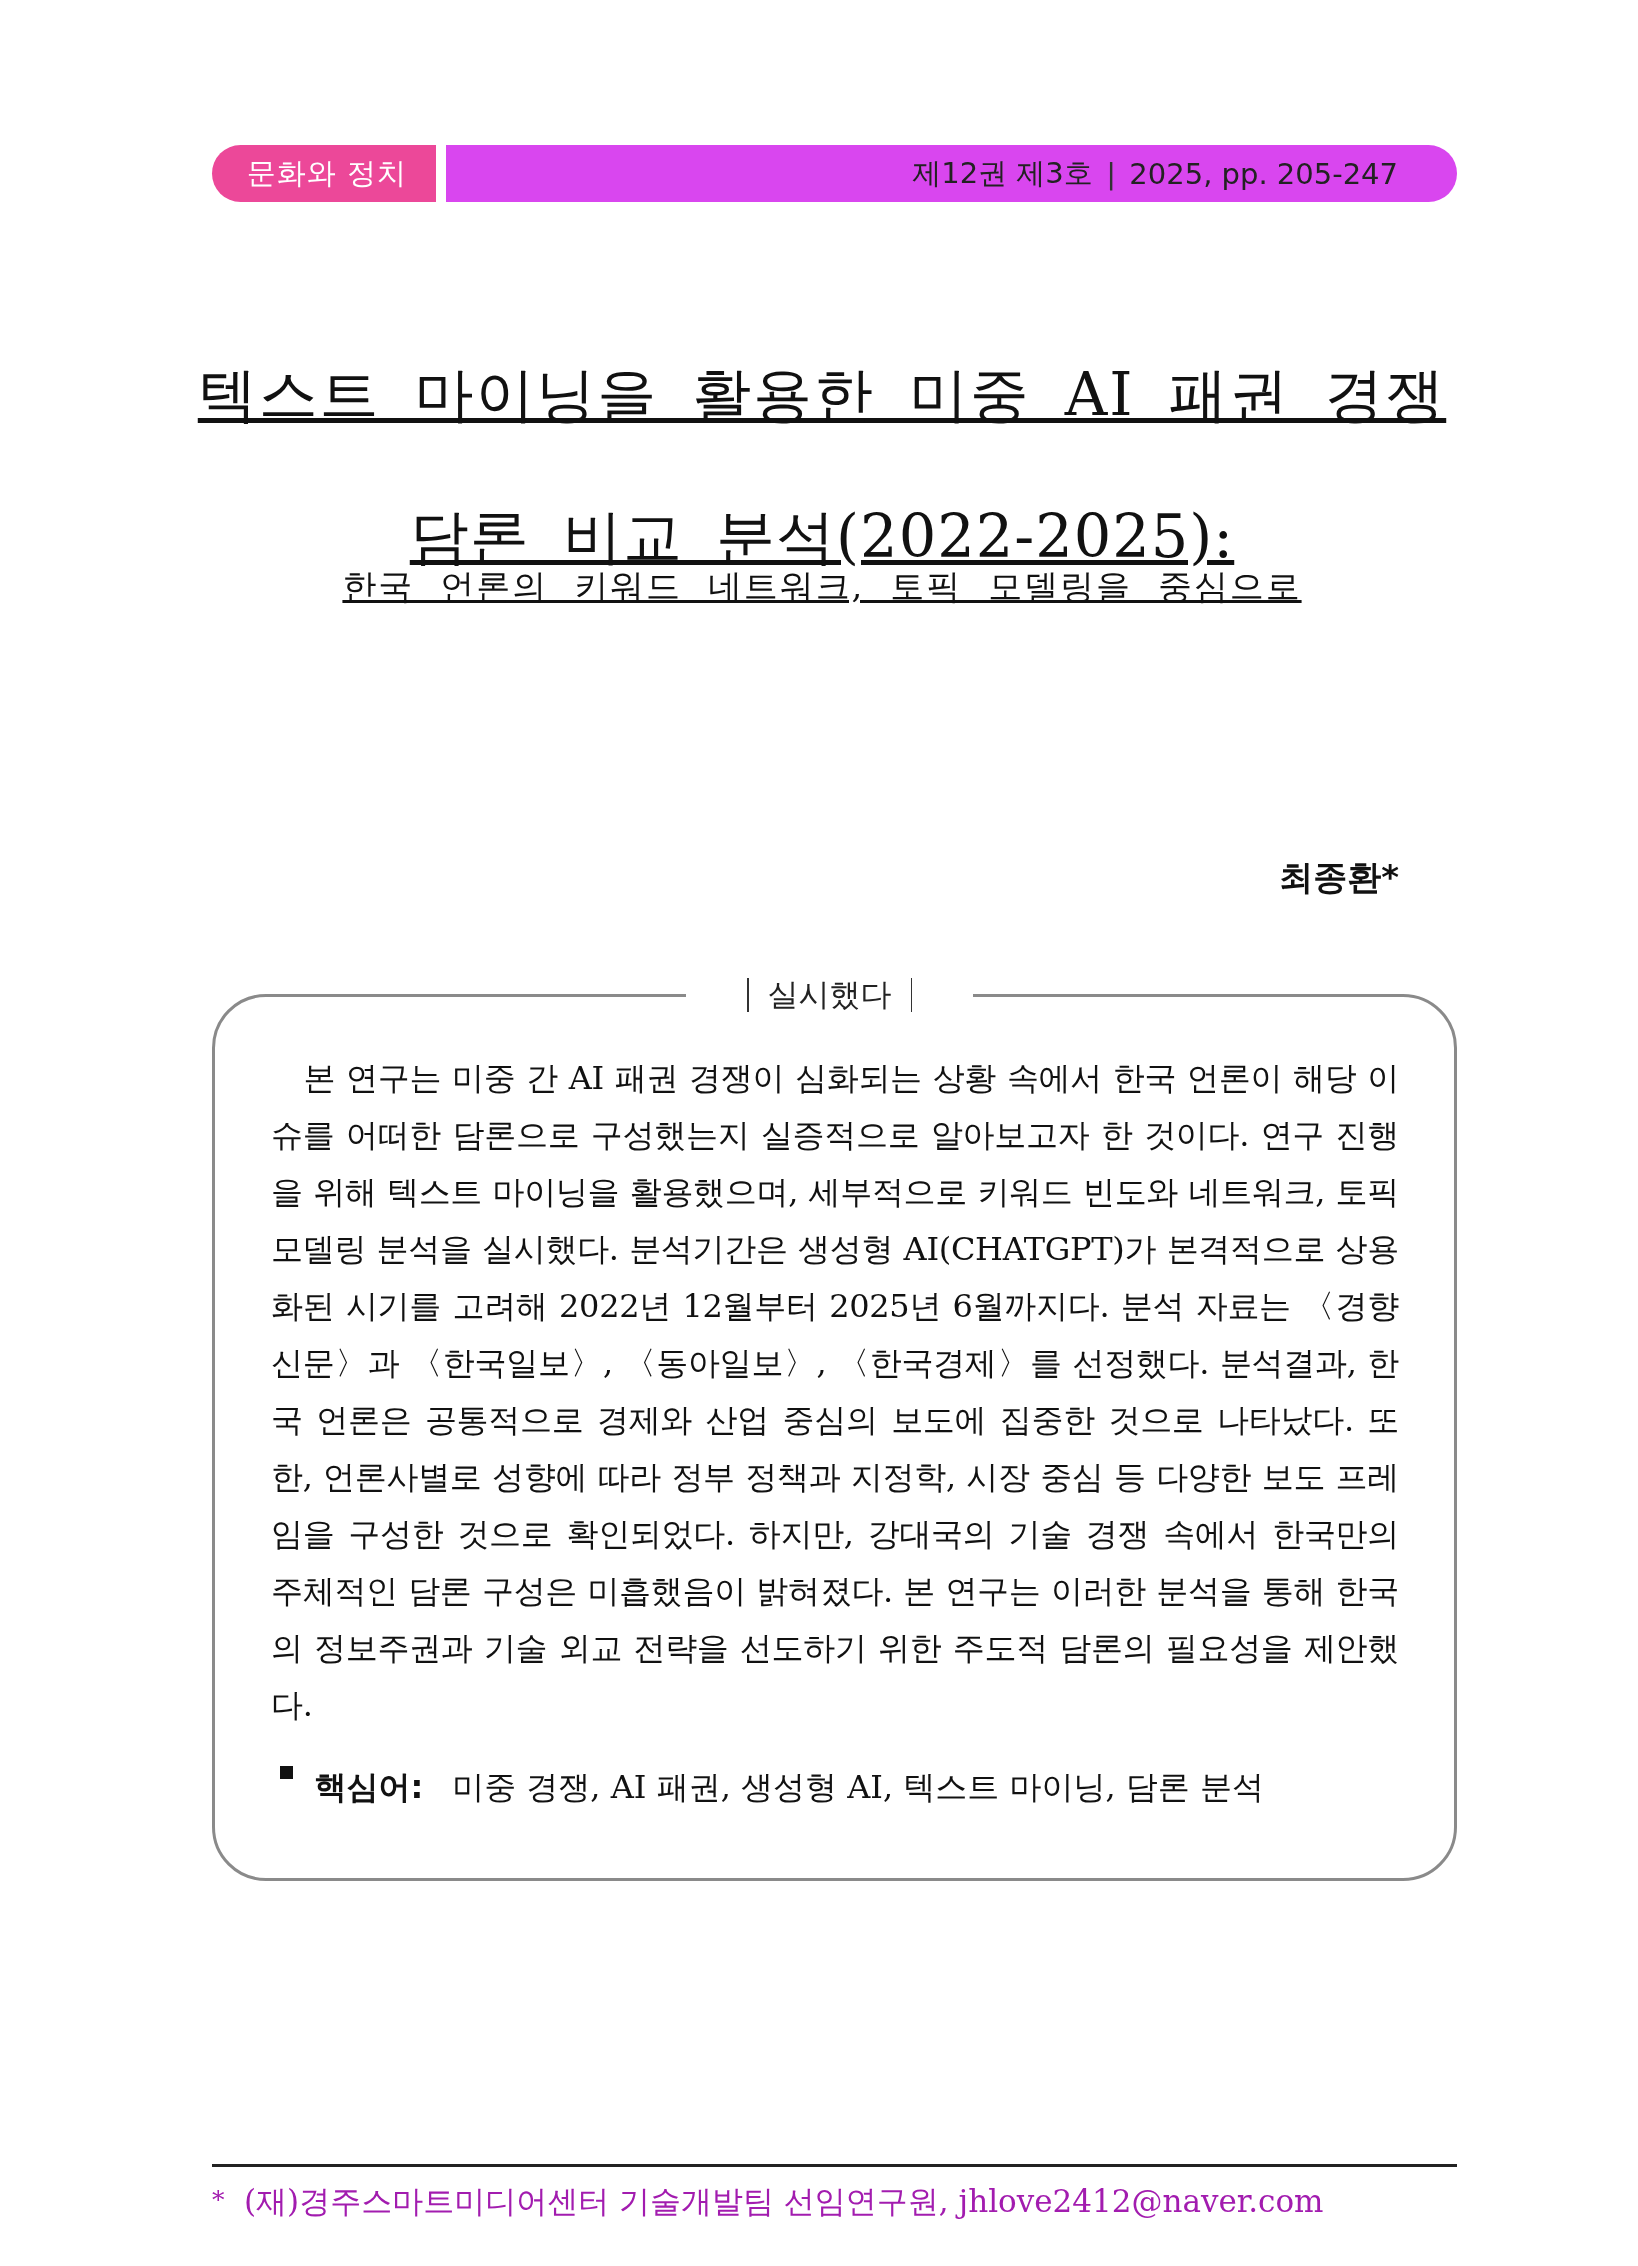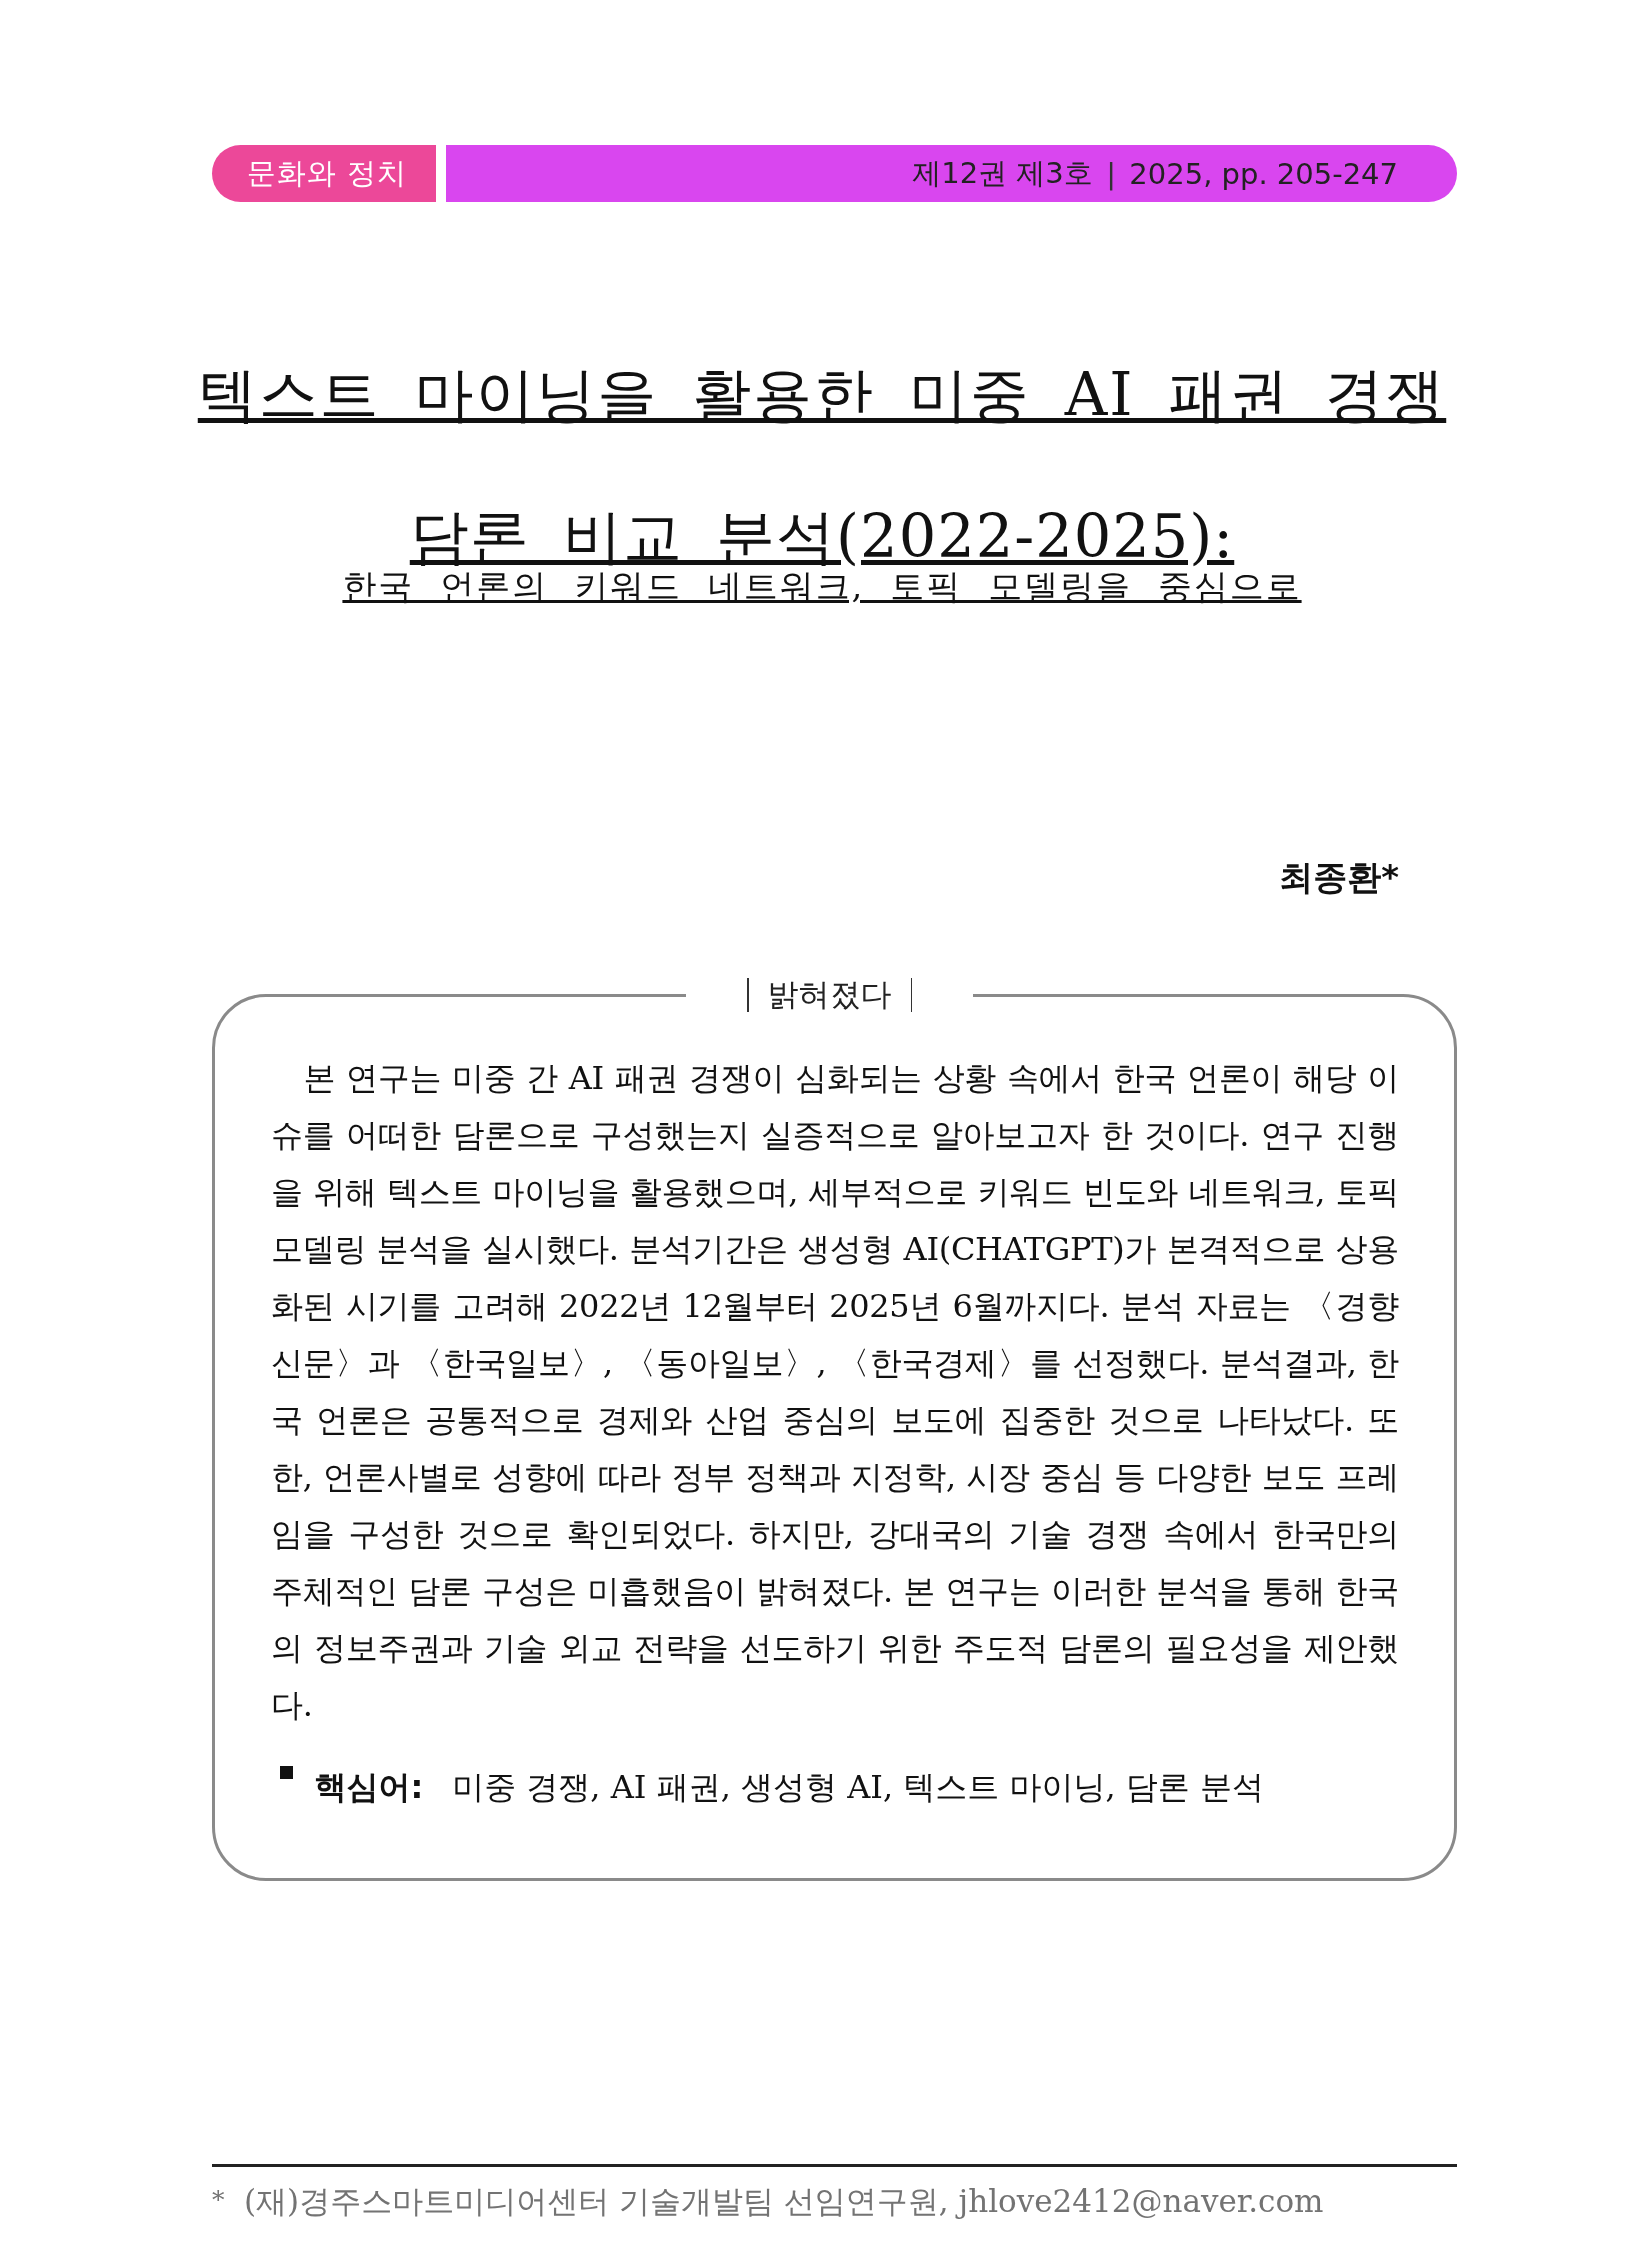--- a/index.html
+++ b/index.html
@@ -50,21 +50,21 @@
       position: absolute; left: 280px; top: 1766px; font-size: 32px;
       display: flex; align-items: flex-start;
     }
     .kw-bullet { display: inline-block; width: 13.4px; height: 13.4px; background: #111; margin-right: 21px; }
     .kw-label { font-weight: bold; font-family: "DejaVu Sans", "Liberation Sans", sans-serif; }
     .kw-values { margin-left: 29px; }
     .footnote-rule {
       position: absolute; left: 212px; top: 2164px; width: 1245px; height: 2.9px; background: #222;
     }
     .footnote {
-      position: absolute; left: 212px; top: 2181px; font-size: 31px; color: #737373;
+      position: absolute; left: 212px; top: 2181px; font-size: 31px; color: #a21caf;
     }
     .footnote .mark { margin-right: 9.6px; font-size: 25px; vertical-align: 3.8px; }
   </style>
 </head>
 <body>
 
 <div class="header-pill">
   <span>문화와 정치</span>
 </div>
 <div class="header-bar">
@@ -81,21 +81,21 @@
 </div>
 <div class="title-block subtitle">
   <span class="title-text">한국 언론의 키워드 네트워크, 토픽 모델링을 중심으로</span>
 </div>
 
 <div class="author">최종환*</div>
 
 <div class="abstract-box"></div>
 <div class="abstract-label">
   <span class="bar"></span>
-  <span>밝혀졌다</span>
+  <span>실시했다</span>
   <span class="bar"></span>
 </div>
 <div class="abstract-body">본 연구는 미중 간 AI 패권 경쟁이 심화되는 상황 속에서 한국 언론이 해당 이슈를 어떠한 담론으로 구성했는지 실증적으로 알아보고자 한 것이다. 연구 진행을 위해 텍스트 마이닝을 활용했으며, 세부적으로 키워드 빈도와 네트워크, 토픽 모델링 분석을 실시했다. 분석기간은 생성형 AI(CHATGPT)가 본격적으로 상용화된 시기를 고려해 2022년 12월부터 2025년 6월까지다. 분석 자료는 〈경향신문〉과 〈한국일보〉, 〈동아일보〉, 〈한국경제〉를 선정했다. 분석결과, 한국 언론은 공통적으로 경제와 산업 중심의 보도에 집중한 것으로 나타났다. 또한, 언론사별로 성향에 따라 정부 정책과 지정학, 시장 중심 등 다양한 보도 프레임을 구성한 것으로 확인되었다. 하지만, 강대국의 기술 경쟁 속에서 한국만의 주체적인 담론 구성은 미흡했음이 밝혀졌다. 본 연구는 이러한 분석을 통해 한국의 정보주권과 기술 외교 전략을 선도하기 위한 주도적 담론의 필요성을 제안했다.</div>
 
 <div class="keywords">
   <span class="kw-bullet"></span>
   <span class="kw-label">핵심어:</span>
   <span class="kw-values">미중 경쟁, AI 패권, 생성형 AI, 텍스트 마이닝, 담론 분석</span>
 </div>
 

